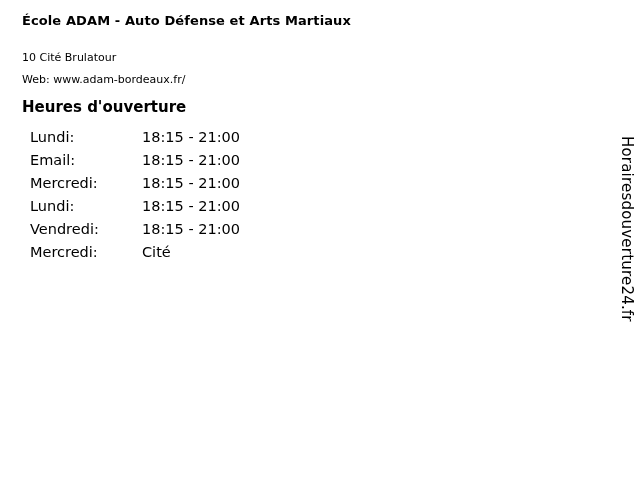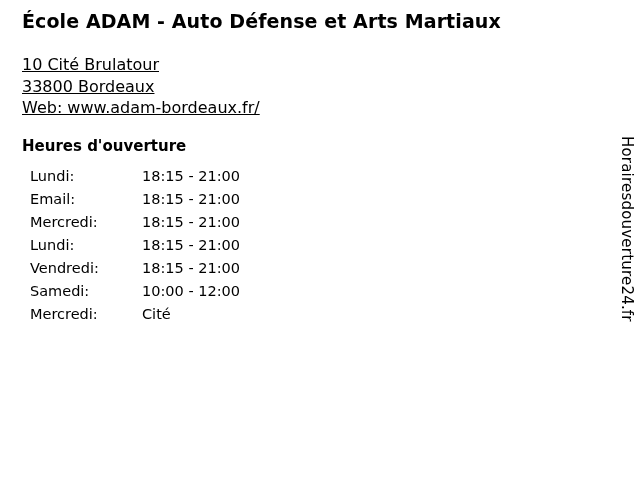--- a/index.html
+++ b/index.html
@@ -22,37 +22,36 @@
     width: 640px;
     height: 480px;
   }
   .content {
     position: absolute;
     left: 22px;
     top: 8px;
     width: 580px;
   }
   .title {
-    font-size: 19px;
+    font-size: 13px;
     font-weight: bold;
     letter-spacing: 0.1px;
     line-height: 26px;
-    margin: 0 0 20px 0;
+    margin: 0 0 13px 0;
     white-space: nowrap;
   }
   .addr-line {
-    font-size: 16px;
+    font-size: 11px;
     line-height: 21.5px;
     white-space: nowrap;
-    text-decoration: underline;
   }
   .section-title {
     font-size: 15px;
     font-weight: bold;
-    margin-top: 18px;
+    margin-top: 8px;
     margin-bottom: 10px;
   }
   .hours-table {
     border-collapse: collapse;
     font-size: 14.5px;
     margin-left: 8px;
   }
   .hours-table td {
     padding: 0;
     line-height: 23px;
@@ -82,21 +81,20 @@
 </head>
 <body>
 
 <div class="page">
 
   <div class="content">
 
     <h1 class="title">École ADAM - Auto Défense et Arts Martiaux</h1>
 
     <div class="addr-line">10 Cité Brulatour</div>
-    <div class="addr-line">33800 Bordeaux</div>
     <div class="addr-line">Web: www.adam-bordeaux.fr/</div>
 
     <div class="section-title">Heures d'ouverture</div>
 
     <table class="hours-table">
       <tbody>
         <tr>
           <td class="day-cell">Lundi:</td>
           <td class="time-cell">18:15 - 21:00</td>
         </tr>
@@ -110,24 +108,20 @@
         </tr>
         <tr>
           <td class="day-cell">Lundi:</td>
           <td class="time-cell">18:15 - 21:00</td>
         </tr>
         <tr>
           <td class="day-cell">Vendredi:</td>
           <td class="time-cell">18:15 - 21:00</td>
         </tr>
         <tr>
-          <td class="day-cell">Samedi:</td>
-          <td class="time-cell">10:00 - 12:00</td>
-        </tr>
-        <tr>
           <td class="day-cell">Mercredi:</td>
           <td class="time-cell">Cité</td>
         </tr>
       </tbody>
     </table>
 
   </div>
 
   <div class="vertical-brand">Horairesdouverture24.fr</div>
 

